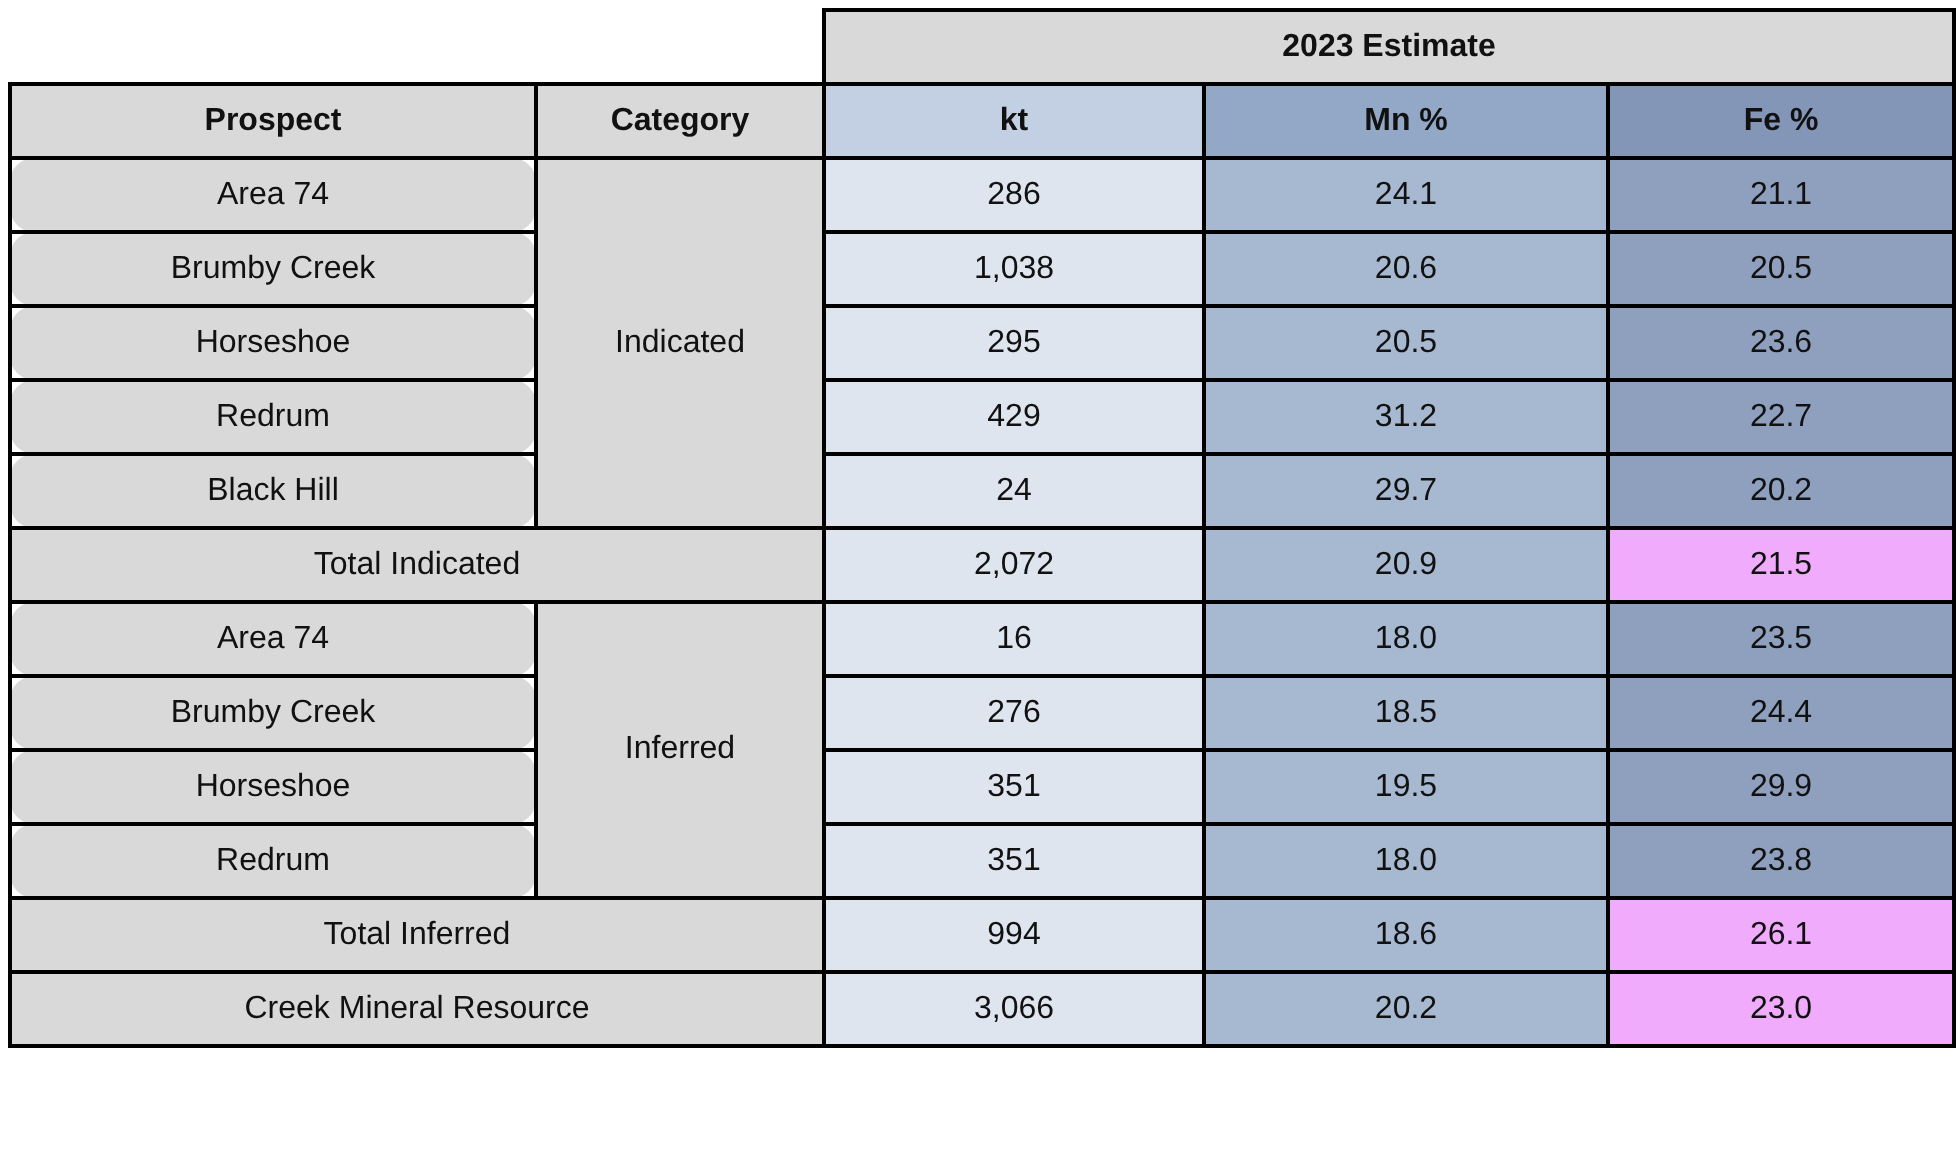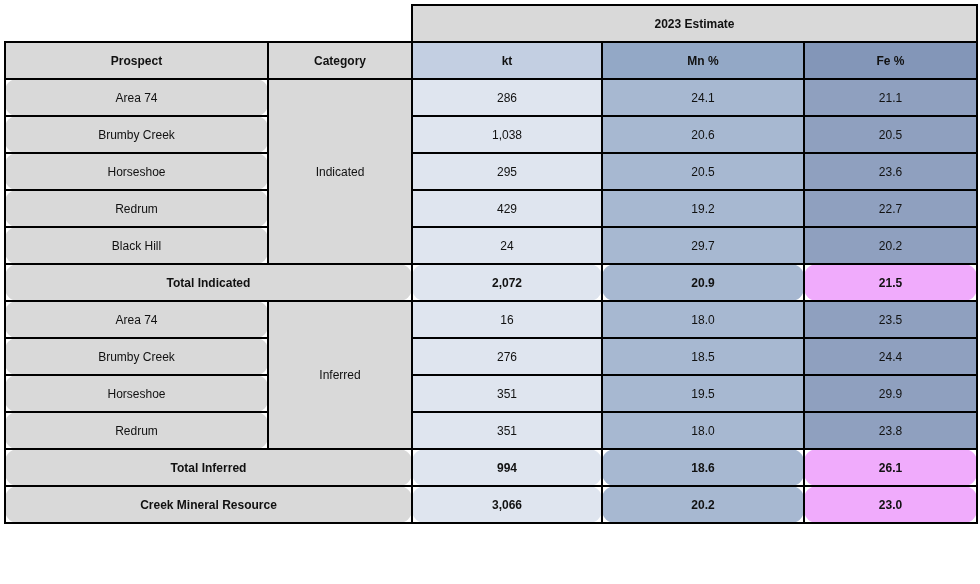--- a/index.html
+++ b/index.html
@@ -24,21 +24,21 @@
     table-layout: fixed;
     width: 972px;
     margin: 4px 0 0 4px;
   }
   table.resource td,
   table.resource th {
     border: 2px solid #000000;
     padding: 0;
     text-align: center;
     vertical-align: middle;
-    font-size: 12px;
+    font-size: 16px;
     color: #111111;
     height: 37px;
     box-sizing: border-box;
   }
   
   col.c-prospect { width: 263px; }
   col.c-category { width: 144px; }
   col.c-kt       { width: 190px; }
   col.c-mn       { width: 202px; }
   col.c-fe       { width: 173px; }
@@ -71,24 +71,23 @@
   }
   .cell-category {
     background: #d9d9d9;
     font-size: 15.5px;
   }
   .cell-kt { background: #dfe5ef; }
   .cell-mn { background: #a7b8d1; }
   .cell-fe { background: #8fa0bf; }
 
   .total-row td {
-    font-weight: bold;
+    font-weight: normal;
     font-size: 17px;
     height: 44px;
-    border-radius: 13px;
   }
   .total-label { background: #d9d9d9; }
   .total-kt    { background: #dfe5ef; }
   .total-mn    { background: #a7b8d1; }
   .total-fe    { background: #f0abfc; }
 </style>
 </head>
 <body>
 
 <div class="sheet">
@@ -131,21 +130,21 @@
       </tr>
       <tr>
         <td class="cell-label">Horseshoe</td>
         <td class="cell-kt">295</td>
         <td class="cell-mn">20.5</td>
         <td class="cell-fe">23.6</td>
       </tr>
       <tr>
         <td class="cell-label">Redrum</td>
         <td class="cell-kt">429</td>
-        <td class="cell-mn">19.2</td>
+        <td class="cell-mn">31.2</td>
         <td class="cell-fe">22.7</td>
       </tr>
       <tr>
         <td class="cell-label">Black Hill</td>
         <td class="cell-kt">24</td>
         <td class="cell-mn">29.7</td>
         <td class="cell-fe">20.2</td>
       </tr>
 
       <tr class="total-row">

